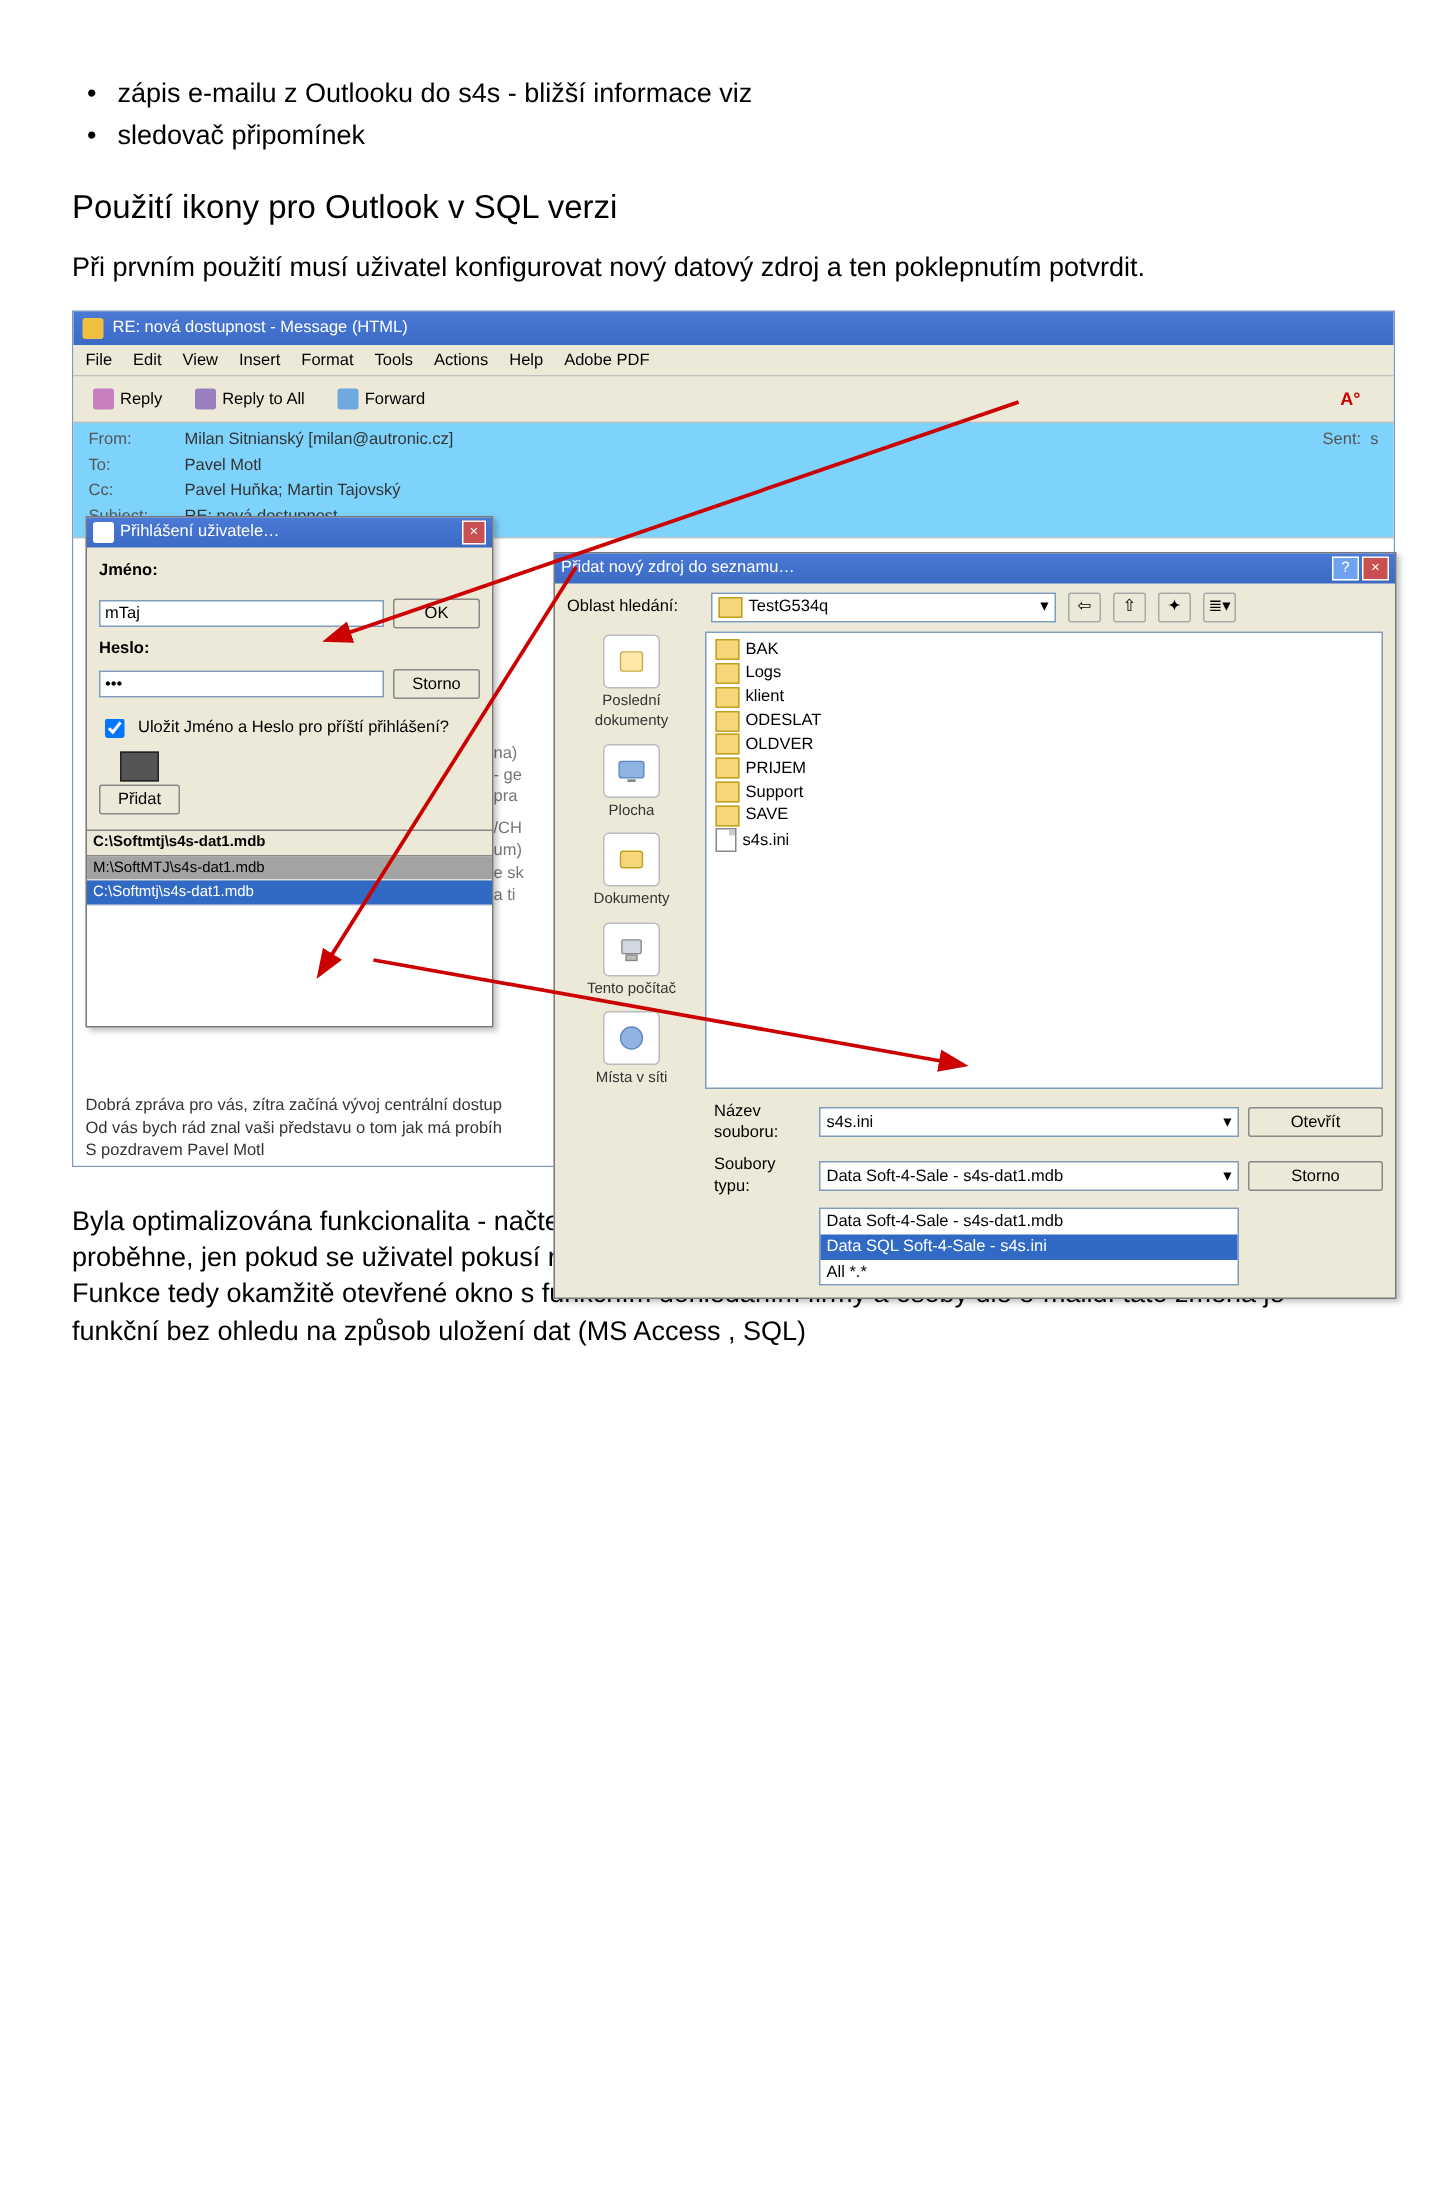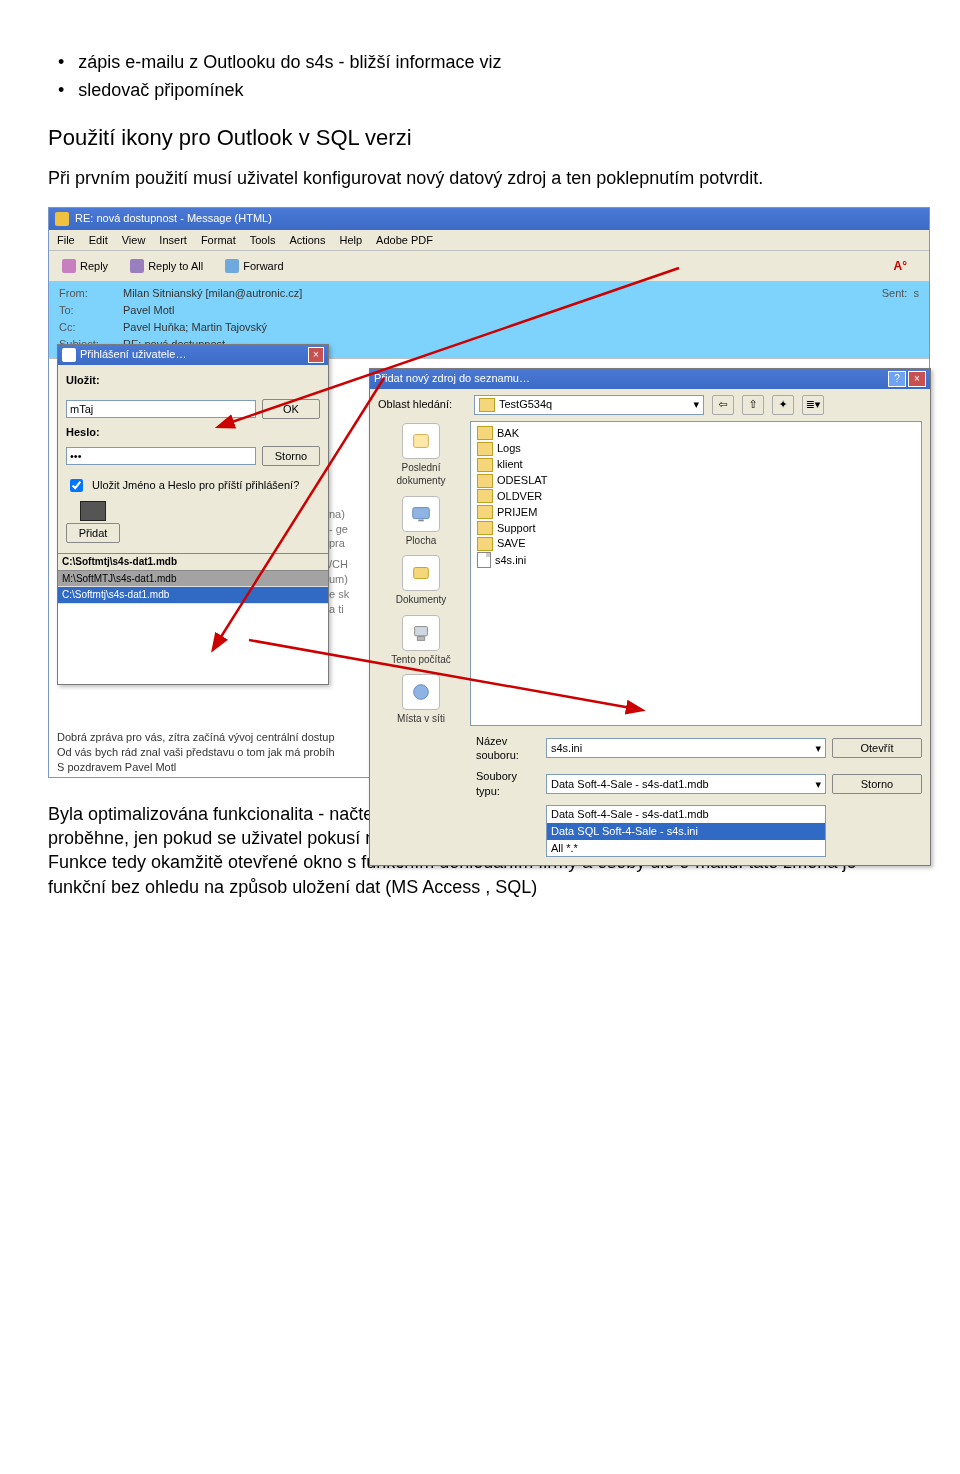--- a/index.html
+++ b/index.html
@@ -177,21 +177,21 @@
   .login-add-row .add-btn .ic{width:24px;height:18px;background:#555;border:1px solid #222;}
   .login-add-row .add-btn .btn{width:54px;}
   .login-paths{font-size:10px;}
   .login-paths .hdr{background:#ece9d8;border-top:1px solid #888;border-bottom:1px solid #888;padding:1px 4px;font-weight:bold;}
   .login-paths .row{padding:1px 4px;background:#a3a3a3;border-bottom:1px solid #e0e0e0;}
   .login-paths .row.sel{background:#316ac5;color:#fff;}
   .login-bottom-space{height:80px;background:#fff;}
 
   
   .behind-text{
-    position:absolute;left:280px;top:148px;line-height:1.35;color:#777;font-size:11px;
+    position:absolute;left:280px;top:136px;line-height:1.35;color:#777;font-size:11px;
   }
 
   
   .ds-dialog{
     position:absolute;left:320px;top:160px;width:560px;
     background:#ece9d8;border:1px solid #7a7a7a;box-shadow:2px 2px 4px rgba(0,0,0,0.25);
   }
   .ds-titlebar{height:20px;display:flex;align-items:center;justify-content:space-between;
     background:linear-gradient(#4a79d6,#3b6bc5);color:#fff;padding:0 4px;}
   .ds-titlebar .hx{width:16px;height:14px;background:#6fa2f0;border:1px solid #fff;display:flex;align-items:center;justify-content:center;font-size:10px;color:#fff;margin-left:2px;}
@@ -319,21 +319,21 @@
 
       <div class="login-dialog">
         <div class="login-titlebar">
           <span style="display:flex;align-items:center;gap:4px;">
             <span style="width:14px;height:14px;background:#fff;border-radius:2px;display:inline-block;"></span>
             <span>Přihlášení uživatele…</span>
           </span>
           <span class="x">×</span>
         </div>
         <div class="login-body">
-          <span style="font-weight:bold;">Uložit:</span>
+          <span style="font-weight:bold;">Jméno:</span>
           <span></span>
             <span></span>
           <span></span>
           <input type="text" style="grid-column: 1 / 3;" value="mTaj">
           <button class="btn">OK</button>
 
           <span style="font-weight:bold;grid-column:1/4;">Heslo:</span>
           <input type="password" style="grid-column: 1 / 3;" value="***">
           <button class="btn">Storno</button>
 

